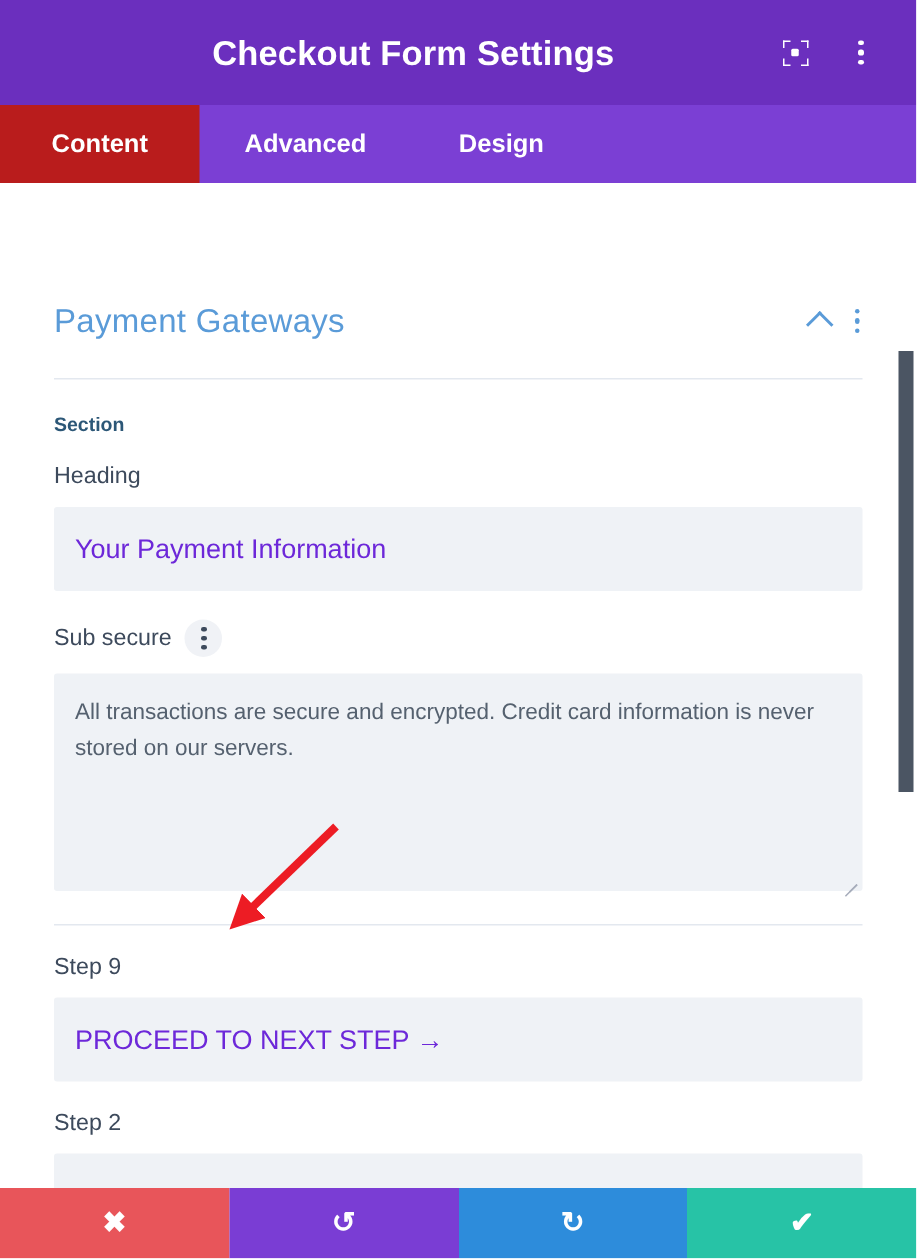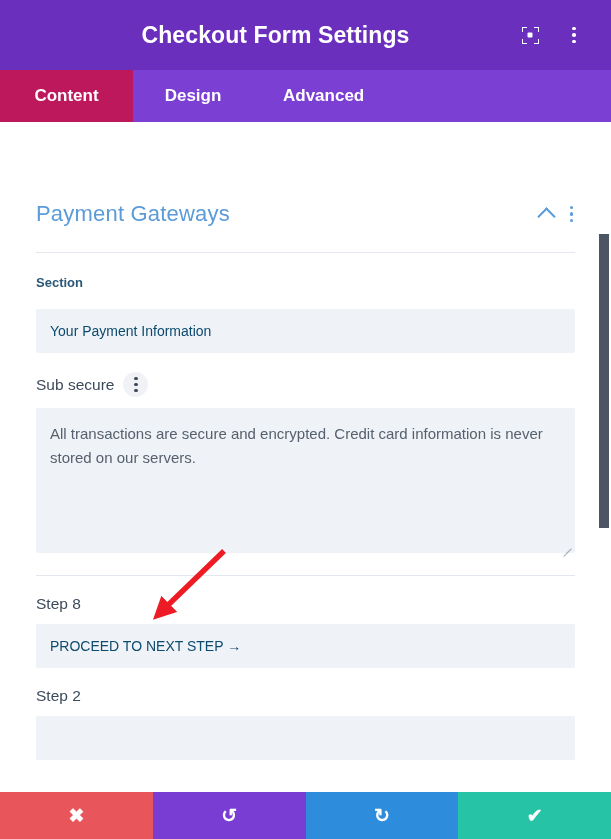--- a/index.html
+++ b/index.html
@@ -66,21 +66,21 @@
     align-items: stretch;
   }
   .tab {
     display: flex; align-items: center; justify-content: center;
     color: #ffffff;
     font-size: 17px;
     font-weight: bold;
     cursor: pointer;
     padding: 0 26px;
   }
-  .tab.tab-content { width: 133px; padding: 0; background: #be185d; }
+  .tab.tab-content { width: 133px; padding: 0; background: #b91c1c; }
   .tab.tab-design { width: 120px; padding: 0; }
   .tab.tab-advanced { padding: 0 30px; }
 
   
   .panel-body {
     position: absolute;
     top: 122px; left: 0; right: 0; bottom: 47px;
     background: #ffffff;
     overflow: hidden;
     margin-top: 44px;
@@ -133,23 +133,23 @@
   }
   .label-menu-btn .kebab span { background: #3D4A5C; width: 3.2px; height: 3.2px; }
 
   .text-input {
     width: 100%;
     background: #EFF2F6;
     border: none;
     border-radius: 2px;
     padding: 15px 14px;
     font-family: "Liberation Sans", sans-serif;
-    font-size: 14px;
-    color: #0c4a6e;
-    height: 44px;
+    font-size: 18px;
+    color: #6d28d9;
+    height: 56px;
   }
   .textarea-wrap { position: relative; }
   .text-area {
     width: 100%;
     height: 145px;
     background: #EFF2F6;
     border: none;
     border-radius: 2px;
     padding: 14px 14px;
     font-family: "Liberation Sans", sans-serif;
@@ -242,22 +242,22 @@
           <span></span>
             <span></span>
             <span></span>
         </span>
       </div>
     </div>
   </div>
 
   <div class="tabbar">
     <div class="tab tab-content">Content</div>
+    <div class="tab tab-advanced">Advanced</div>
     <div class="tab tab-design">Design</div>
-    <div class="tab tab-advanced">Advanced</div>
   </div>
 
   <div class="panel-body">
     <div class="inner">
 
       <div class="toggle-row">
         <div class="toggle-title">Payment Gateways</div>
         <div class="toggle-actions">
           <span class="chevron-up"></span>
           <span class="kebab kebab-blue">
@@ -266,20 +266,23 @@
               <span></span>
           </span>
         </div>
       </div>
 
       <div class="divider"></div>
 
       <div class="group-title">Section</div>
 
       <div class="field">
+        <div class="field-label">
+          <span>Heading</span>
+        </div>
         <input class="text-input" type="text" value="Your Payment Information" style="">
       </div>
 
       <div class="field">
         <div class="field-label">
           <span>Sub secure</span>
           <span class="label-menu-btn">
             <span class="kebab">
               <span></span>
                 <span></span>
@@ -294,21 +297,21 @@
               <i></i>
           </span>
         </div>
       </div>
 
       <div class="divider2"></div>
 
 
       <div class="field">
         <div class="field-label">
-          <span>Step 8</span>
+          <span>Step 9</span>
         </div>
         <input class="text-input" type="text" value="PROCEED TO NEXT STEP →" style="">
       </div>
 
       <div class="field">
         <div class="field-label">
           <span>Step 2</span>
         </div>
         <input class="text-input" type="text" value="" style="">
       </div>

